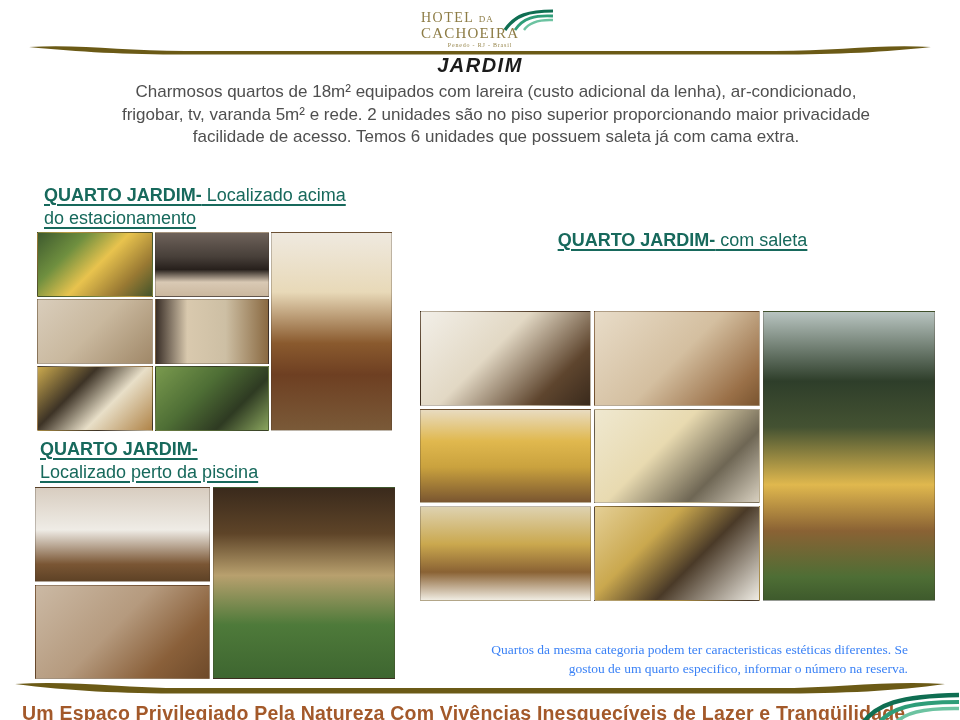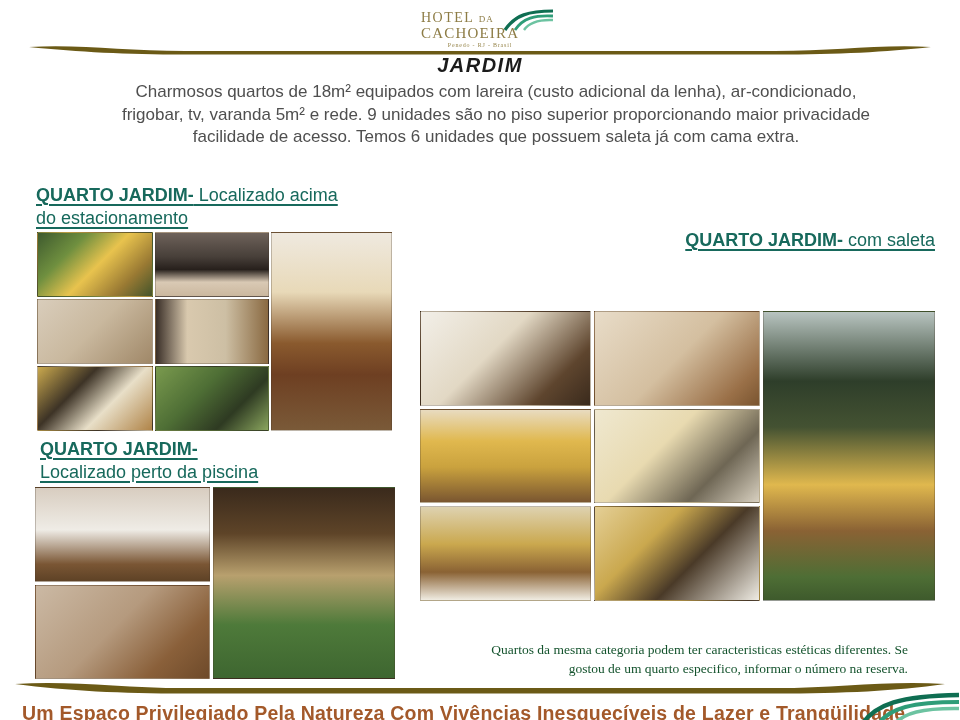--- a/index.html
+++ b/index.html
@@ -26,22 +26,22 @@
   .doc-title { position:absolute; top:46px; left:0; width:100%; text-align:center;
     font-size:20px; font-weight:800; letter-spacing:1.5px; color:#1b1b1b;font-style:italic; }
   .intro { position:absolute; top:73px; left:56px; width:880px; text-align:center;
     font-size:17px; line-height:22.5px; color:#4f4f4f; }
 
   
   .teal { color:#17695c; }
   .hline { text-decoration:underline; text-decoration-thickness:1.5px; text-underline-offset:3px; }
   .sec-heading { font-size:18px; line-height:23px; }
   .sec-heading b { font-weight:800; }
-  #heading-estacionamento { position:absolute; left:36px; top:176px; width:340px; }
-  #heading-saleta { position:absolute; left:430px; top:221px; width:505px; text-align:right; }
+  #heading-estacionamento { position:absolute; left:44px; top:176px; width:340px; }
+  #heading-saleta { position:absolute; left:430px; top:221px; width:505px; text-align:center; }
   #desc-saleta { position:absolute; left:430px; top:246px; width:505px; text-align:right;
     font-size:17.5px; line-height:23px; }
   #heading-piscina { position:absolute; left:40px; top:430px; width:340px; }
 
   
   .collage { position:absolute; display:grid; background:#fff; }
   #collage1 { left:37px; top:224px; width:355px; height:199px;
     grid-template-columns:116px 114px 1fr; grid-template-rows:1fr 1fr 1fr; gap:2px;
     grid-template-areas:"a b g" "c d g" "e f g"; }
   #collageR { left:420px; top:303px; width:515px; height:290px;
@@ -71,21 +71,21 @@
   .r-singlebed{ background:linear-gradient(135deg,#e4cf96 0%,#caa84e 34%,#4a3a28 60%,#efece4 100%); }
   .r-exterior { background:linear-gradient(180deg,#b8c4c0 0%,#2e3e2a 24%,#445232 40%,#e0b84e 60%,#8a6234 76%,#4e6e35 92%,#3e5a2c 100%); }
 
   
   .q-bed      { background:linear-gradient(180deg,#d8cdc0 0%,#efece6 45%,#7a5634 82%,#5e4226 100%); }
   .q-bath     { background:linear-gradient(135deg,#cbb9a4 0%,#b59a7e 45%,#8a603a 76%,#6e4a2a 100%); }
   .q-veranda  { background:linear-gradient(180deg,#3a2a1c 0%,#5e4428 24%,#b8a06e 46%,#4e7a3a 72%,#3e6630 100%); }
 
   
   .note { position:absolute; left:430px; top:632px; width:478px; text-align:right;
-    font-family:"Liberation Serif", serif; font-size:13.5px; line-height:19px; color:#14532d; }
+    font-family:"Liberation Serif", serif; font-size:13.5px; line-height:19px; color:#3b82f6; }
   .footer-text { position:absolute; left:22px; top:694px; font-size:19.5px; font-weight:700;
     letter-spacing:.2px; color:#a3592a; white-space:nowrap; }
   .footer-waves { position:absolute; right:-2px; top:684px; }
 </style>
 </head>
 <body>
 
 <div class="page">
 
   <div class="logo-block">
@@ -100,21 +100,21 @@
   </div>
 
   <svg class="rule-top" width="910" height="12" viewBox="0 0 910 12">
     <path d="M4,3 C55,0 100,7 160,7 L750,7 C810,7 855,0 906,3 C860,8 815,10.5 750,10.5 L160,10.5 C100,10.5 55,8 4,3 Z" fill="#6b5a16"></path>
   </svg>
 
   <div class="doc-title">JARDIM</div>
 
   <div class="intro">
     <div>Charmosos quartos de 18m² equipados com lareira (custo adicional da lenha), ar-condicionado,</div>
-    <div>frigobar, tv, varanda 5m² e rede. 9 unidades são no piso superior proporcionando maior privacidade</div>
+    <div>frigobar, tv, varanda 5m² e rede. 2 unidades são no piso superior proporcionando maior privacidade</div>
     <div>facilidade de acesso. Temos 6 unidades que possuem saleta já com cama extra.</div>
   </div>
 
   <div id="heading-estacionamento" class="sec-heading teal">
     <div><b class="hline">QUARTO JARDIM-</b><span class="hline"> Localizado acima</span></div>
     <div><span class="hline">do estacionamento</span></div>
   </div>
 
   <div id="collage1" class="collage">
     <div class="photo ga p-house"></div>

